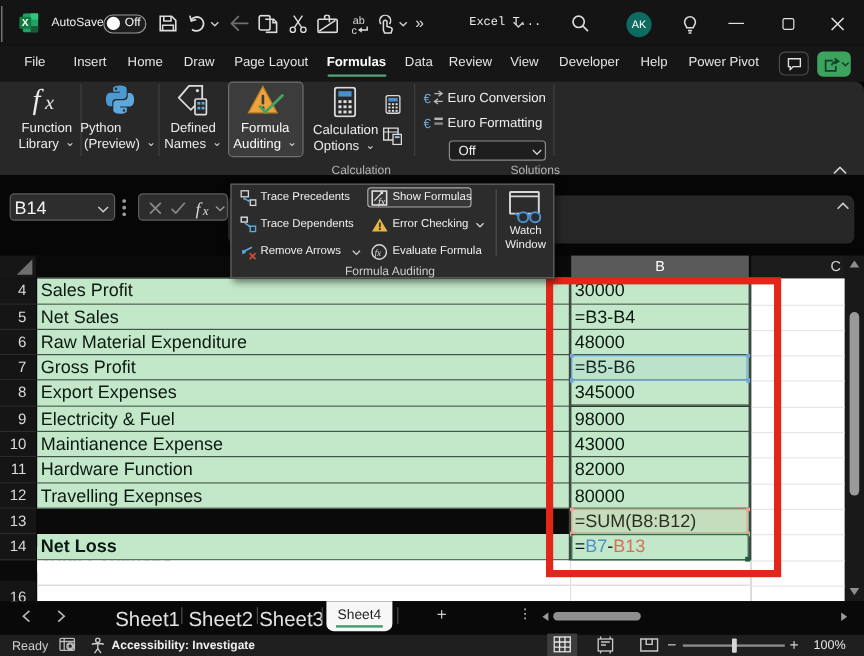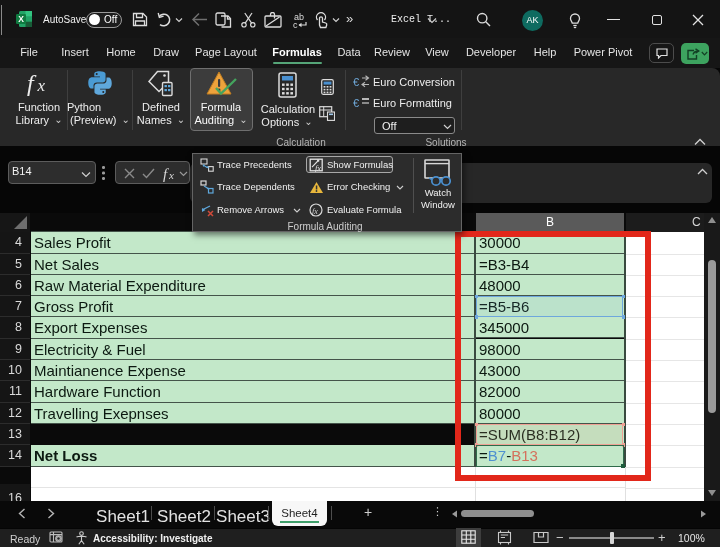--- a/index.html
+++ b/index.html
@@ -267,21 +267,21 @@
       </svg>
 </div>
 <div class="glbl" style="left:402px;margin-left:44px;">Solutions</div>
 <div class="rsep" style="left:461px"></div>
 <svg class="abs" style="left:694px;top:138px" width="12" height="8" viewBox="0 0 12 8" fill="none" stroke="#cfcfcf" stroke-width="1.3">
       <path d="M1 6.5 L6 1.5 L11 6.5"></path>
     </svg>
 
 <div class="abs" id="frow"></div>
 <div class="fbox" style="left:8px;top:161px;width:88px;height:23px;">
-  <div class="abs" style="left:3px;top:3px;font-size:11px;color:#f2f2f2;">B14</div>
+  <div class="abs" style="left:3px;top:3px;font-size:15px;color:#f2f2f2;">B14</div>
   <svg class="abs" style="left:72px;top:9px" width="10" height="7" viewBox="0 0 10 7" fill="none" stroke="#cfcfcf" stroke-width="1.2">
         <path d="M1 1.5 L5 5.5 L9 1.5"></path>
       </svg>
 </div>
 <div class="abs" style="left:102px;top:166px;width:2.5px;height:2.5px;border-radius:50%;background:#9a9a9a;box-shadow:0 5.5px 0 #9a9a9a,0 11px 0 #9a9a9a;"></div>
 <div class="fbox" style="left:115px;top:161px;width:75px;height:23px;">
   <svg class="abs" style="left:8px;top:6px" width="11" height="11" viewBox="0 0 11 11" stroke="#8a8a8a" stroke-width="1.4">
         <path d="M1 1 L10 10 M10 1 L1 10"></path>
       </svg>
   <svg class="abs" style="left:26px;top:6px" width="13" height="11" viewBox="0 0 13 11" fill="none" stroke="#8a8a8a" stroke-width="1.4">

